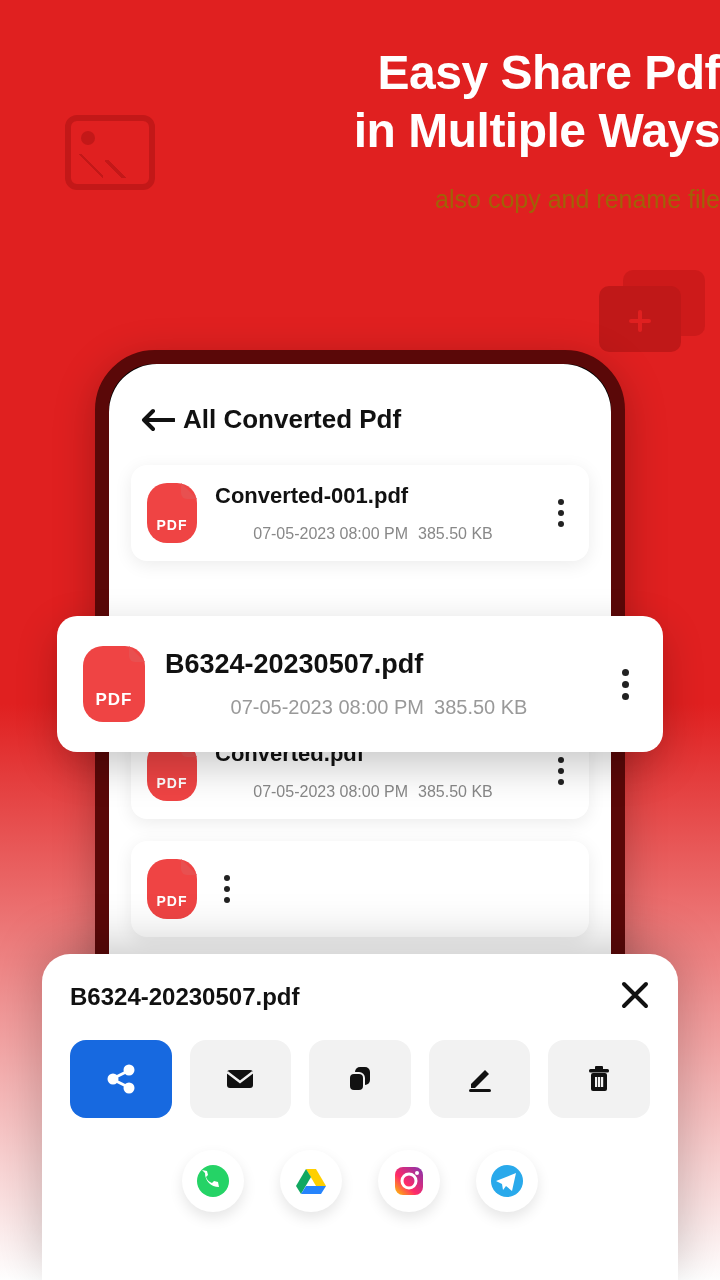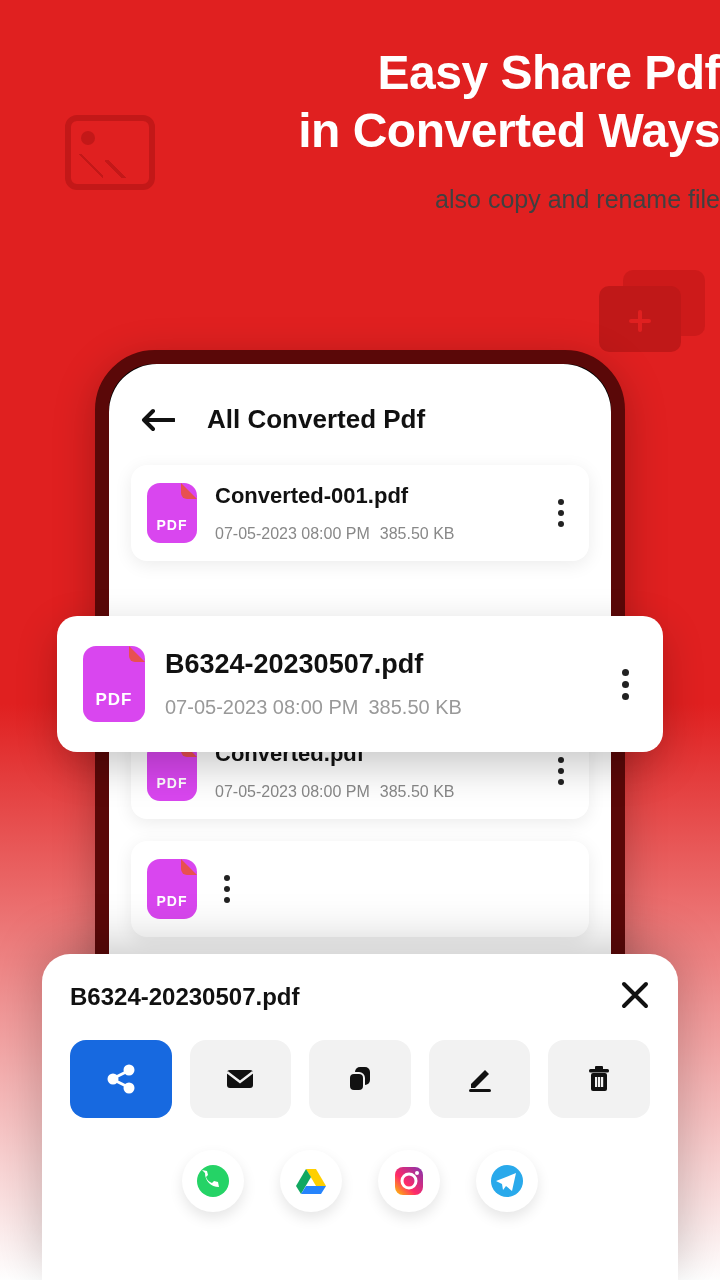--- a/index.html
+++ b/index.html
@@ -7,21 +7,21 @@
   width: 720px;
   height: 1280px;
   overflow: hidden;
   font-family: -apple-system, BlinkMacSystemFont, 'Segoe UI', Arial, sans-serif;
   background: linear-gradient(to bottom, #e02020 0%, #e02020 55%, #fff 100%);
   position: relative;
 }
 
 .hero { text-align: right; padding-top: 44px; padding-bottom: 30px; position: relative; }
 .hero-title { color: #fff; font-size: 48px; font-weight: 800; line-height: 1.2; letter-spacing: -0.5px; }
-.hero-sub { color: #404040; font-size: 25px; font-weight: 500; margin-top: 26px; }
+.hero-sub { color: #a16207; font-size: 25px; font-weight: 500; margin-top: 26px; }
 
 .bg-pic {
   position: absolute; left: 65px; top: 115px; width: 90px; height: 75px;
   border: 6px solid #c01818; border-radius: 12px; opacity: .9;
 }
 .bg-pic::before {
   content:''; position:absolute; left:10px; top:10px; width:14px; height:14px; border-radius:50%;
   background:#c01818;
 }
 .bg-pic::after {
@@ -63,49 +63,49 @@
   background:#5a0808; border-radius:4px;
 }
 .screen {
   position: absolute; inset: 0;
   background: #fff;
   border-radius: 48px;
   overflow: hidden;
   padding: 30px 22px 0;
 }
 
-.app-header { display:flex; align-items:center; gap:32px; padding: 10px 10px 30px; }
+.app-header { display:flex; align-items:center; gap:8px; padding: 10px 10px 30px; }
 .back-arrow { width: 34px; height: 24px; position: relative; }
 .back-arrow svg { width:100%; height:100%; }
 .app-title { font-size: 26px; font-weight: 800; color:#111; }
 
 .file-card {
   background:#fff; border-radius:16px; box-shadow: 0 4px 18px rgba(0,0,0,.08);
   display:flex; align-items:center; gap:18px;
   padding: 22px 20px; margin-bottom: 26px;
 }
 .file-card.small { padding: 18px 16px; margin-bottom: 22px; }
 .pdf-thumb {
   width: 50px; height: 60px; position: relative; flex-shrink:0;
-  background:#d946ef; border-radius:13px;
+  background:#ef4444; border-radius:20px;
 }
 .pdf-thumb::after{
   content:''; position:absolute; right:0; top:0; width:16px; height:16px;
   background: #e85050; border-bottom-left-radius:6px; clip-path: polygon(0 0, 100% 100%, 0 100%);
 }
 .pdf-thumb .lbl{
   position:absolute; left:0; right:0; bottom:10px; text-align:center;
   color:#fff; font-weight:800; font-size:14px; letter-spacing:1px;
 }
 .file-card.big .pdf-thumb{ width:62px; height:76px; }
 .file-card.big .pdf-thumb .lbl{ font-size:17px; bottom:12px; }
 
 .file-info{ flex:1; min-width:0; }
 .file-name{ font-size:22px; font-weight:800; color:#111; margin-bottom:6px; white-space:nowrap; overflow:hidden; text-overflow:ellipsis; }
-.meta-row{ display:flex; justify-content:flex-start; align-items:center; gap:10px;margin-top:16px; }
+.meta-row{ display:flex; justify-content:center; align-items:center; gap:10px;margin-top:16px; }
 .meta{ font-size:16px; color:#888; }
 .file-card.big .file-name{ font-size:27px; }
 .file-card.big .meta{ font-size:20px; color:#999; }
 
 .dots{ width:24px; display:flex; flex-direction:column; align-items:center; gap:5px; padding:4px 0; }
 .dots span{ width:6px; height:6px; background:#222; border-radius:50%; }
 .file-card.big .dots span{ width:7px; height:7px; }
 
 .focus-card {
   position:absolute;
@@ -150,21 +150,21 @@
 <body>
 
 <div class="hero">
   <div class="bg-pic"></div>
   <div class="bg-folder">
     <div class="f1"></div>
       <div class="f2"></div>
       <div class="plus"></div>
   </div>
   <div class="hero-title">
-    <span>Easy Share Pdf</span><br><span>in Converted Ways</span>
+    <span>Easy Share Pdf</span><br><span>in Multiple Ways</span>
   </div>
   <div class="hero-sub">also copy and rename file</div>
 </div>
 
 <div class="phone">
   <div class="screen">
 
     <div class="app-header">
       <div class="back-arrow">
         <svg viewBox="0 0 34 24">

